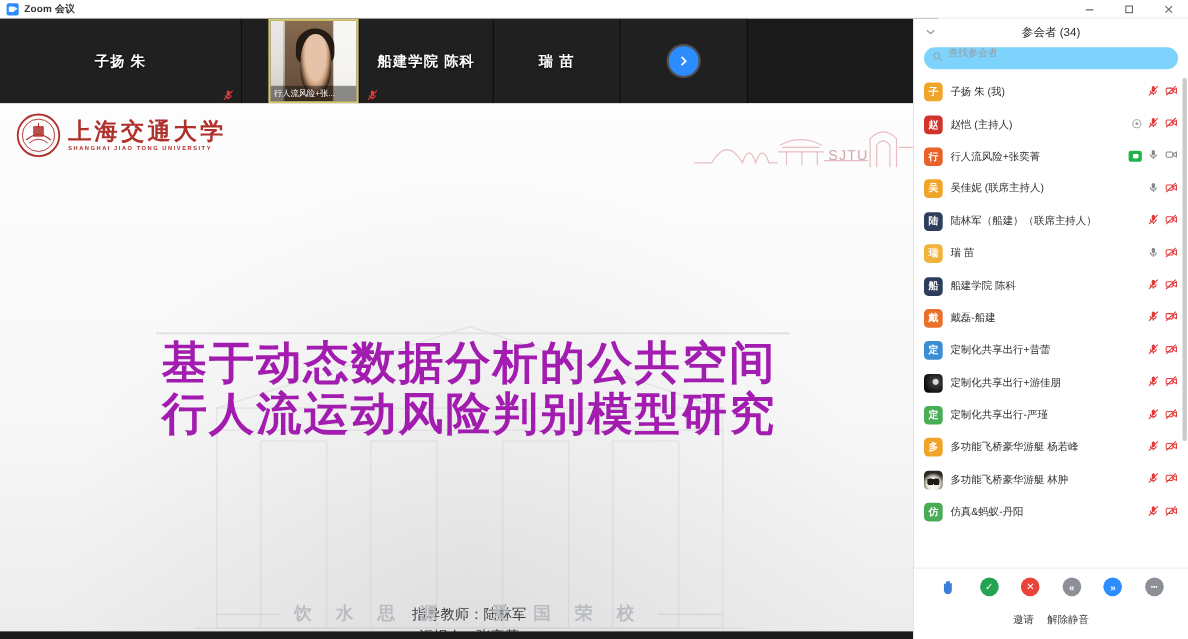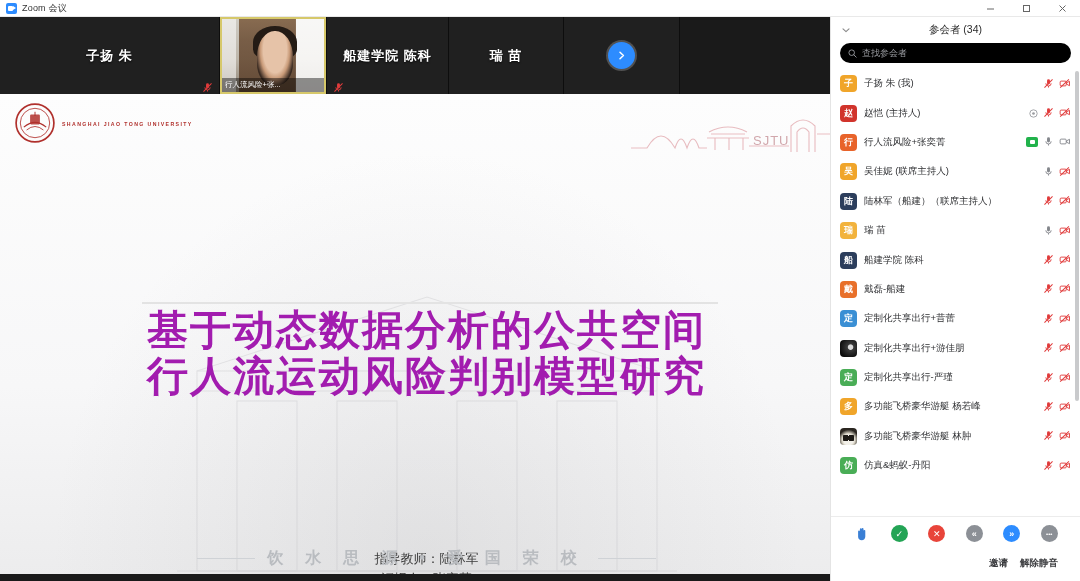--- a/index.html
+++ b/index.html
@@ -23,21 +23,21 @@
   }
   .tb-app-icon::after {
     content: ""; position: absolute; left: 2px; top: 3px;
     width: 5px; height: 5px; background: #fff; border-radius: 1px;
   }
   .tb-app-icon::before {
     content: ""; position: absolute; left: 6.5px; top: 3.5px;
     width: 0; height: 0; border-top: 2px solid transparent;
     border-bottom: 2px solid transparent; border-left: 3px solid #fff;
   }
-  .tb-title { font-size: 9px; color: #333; letter-spacing: .2px; }
+  .tb-title { font-size: 9px; color: #333; letter-spacing: .2px; font-weight: bold; }
   .tb-spacer { flex: 1; }
   .win-btns { display: flex; height: 17px; }
   .win-btn {
     width: 36px; height: 17px; display: flex; align-items: center;
     justify-content: center; color: #555; font-size: 9px; line-height: 1;
   }
   .win-btn svg { display: block; }
 
   
   .vstrip {
@@ -55,20 +55,21 @@
     text-shadow: 0 1px 2px rgba(0,0,0,.8);
   }
   .mutebadge {
     position: absolute; left: 6px; bottom: 4px; width: 11px; height: 11px;
   }
   .mutebadge.right { left: auto; right: 6px; }
   .vtile-video {
     width: 107px; height: 77px; position: relative; overflow: hidden;
     border: 2px solid #d6c86a;
     background: linear-gradient(180deg,#d8d6d1 0%,#c9c4bb 40%,#b9b2a6 100%);
+    margin-left: 24px;
   }
   .vv-wall {
     position: absolute; inset: 0;
     background:
       linear-gradient(90deg, rgba(255,255,255,.55) 0 14%, rgba(0,0,0,0) 14%),
       linear-gradient(90deg, rgba(255,255,255,0) 72%, rgba(255,255,255,.85) 72%),
       linear-gradient(180deg,#cfccc4 0%,#bdb6aa 55%,#8d8173 100%);
   }
   .vv-door {
     position: absolute; left: 17%; top: 0; width: 56%; height: 100%;
@@ -172,22 +173,22 @@
   }
   .panel-chevron {
     position: absolute; left: 10px; top: 50%; transform: translateY(-50%);
     color: #8a8a8a;
   }
   .panel-title {
     width: 100%; text-align: center; font-size: 10.5px; color: #2b2b2b;
   }
   .searchwrap { padding: 0 9px 6px; flex: none; }
   .searchbox {
-    height: 20px; background: #000000; border-radius: 10px;
-    display: flex; align-items: center; padding: 0 8px; gap: 5px;
+    height: 20px; background: #7dd3fc; border-radius: 10px;
+    display: flex; align-items: flex-start; padding: 0 8px; gap: 5px;
   }
   .searchbox input {
     border: none; outline: none; background: transparent;
     font-size: 9px; color: #6d6f74; width: 100%;
     font-family: "Liberation Sans", sans-serif;
   }
   .searchbox input::placeholder { color: #9a9ca1; }
 
   .plist {
     flex: 1; overflow: hidden; position: relative;
@@ -237,21 +238,21 @@
   .rbtn {
     width: 17px; height: 17px; border-radius: 50%;
     display: flex; align-items: center; justify-content: center;
     color: #fff; font-size: 9px; font-weight: bold; flex: none;
   }
   .rbtn.hand { background: transparent; }
   .rbtn.yes { background: #23a455; }
   .rbtn.no { background: #e8443a; }
   .rbtn.gray { background: #8c9096; }
   .rbtn.blue { background: #2d8cff; }
-  .foot-actions { display: flex; justify-content: flex-end; padding: 0 16px; font-weight: bold; }
+  .foot-actions { display: flex; justify-content: center; padding: 0 16px; }
   .foot-btn {
     font-size: 9.5px; color: #3b3c3f; padding: 2px 6px;
   }
 
   .scrollbar {
     position: absolute; right: 1px; top: 2px; width: 4px; height: 330px;
     background: #c9cacc; border-radius: 2px;
   }
 </style>
 </head>
@@ -351,20 +352,21 @@
     <div class="logo-row">
       <svg class="seal" viewBox="0 0 60 60">
         <circle cx="30" cy="30" r="27" fill="none" stroke="#b0302c" stroke-width="2.4"></circle>
         <circle cx="30" cy="30" r="21" fill="none" stroke="#b0302c" stroke-width="1.2"></circle>
         <path d="M14 36 q16 -14 32 0" fill="none" stroke="#b0302c" stroke-width="1.6"></path>
         <path d="M18 40 q12 -10 24 0" fill="none" stroke="#b0302c" stroke-width="1.2"></path>
         <rect x="23" y="18" width="14" height="14" rx="1.5" fill="#b0302c" opacity=".85"></rect>
         <line x1="30" y1="14" x2="30" y2="20" stroke="#b0302c" stroke-width="1.4"></line>
       </svg>
       <div class="logo-text">
+        <div class="logo-cn">上海交通大学</div>
         <div class="logo-en">SHANGHAI JIAO TONG UNIVERSITY</div>
       </div>
     </div>
 
     <svg class="sjtu-art" width="200" height="48" viewBox="0 0 200 48">
       <g fill="none" stroke="#e7b9bd" stroke-width="1.1">
         <path d="M0 40 L16 40 Q30 16 44 40 Q50 22 56 40 Q62 22 68 40 L76 40"></path>
         <path d="M76 30 L118 30"></path>
         <path d="M80 26 L114 26"></path>
         <path d="M84 30 L84 42 M98 30 L98 42 M112 30 L112 42"></path>

